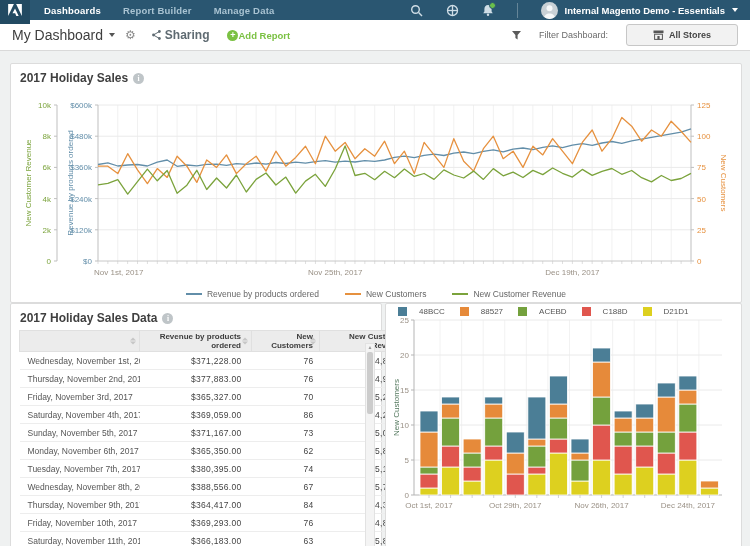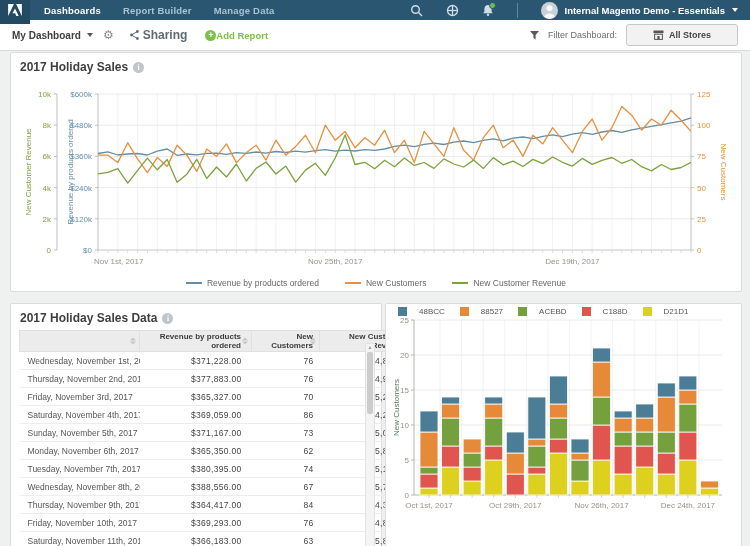--- a/index.html
+++ b/index.html
@@ -17,35 +17,35 @@
   .bell-dot{position:absolute;top:-2px;right:-2px;width:5px;height:5px;border-radius:50%;background:#6abf4b;border:1px solid #2a5671}
   .nav-divider{width:1px;height:15px;background:rgba(255,255,255,.28)}
   .account{display:flex;align-items:center;gap:7px;cursor:pointer}
   .avatar{width:17px;height:17px;border-radius:50%;background:#c9d1d6;overflow:hidden;display:flex;align-items:flex-end;justify-content:center}
   .account-label{font-size:9.5px;font-weight:bold;color:#fff}
   .caret{width:0;height:0;border-left:3.5px solid transparent;border-right:3.5px solid transparent;border-top:4px solid #fff}
 
   
   .toolbar{height:30px;background:#fff;border-bottom:1px solid #d9d9d9;display:flex;align-items:center;padding:0 12px}
   .tb-title-wrap{display:flex;align-items:center;gap:6px;cursor:pointer}
-  .tb-title{font-size:10px;font-weight:bold;color:#3e3e3e}
+  .tb-title{font-size:14px;font-weight:normal;color:#3e3e3e}
   .caret-dark{width:0;height:0;border-left:3.5px solid transparent;border-right:3.5px solid transparent;border-top:4px solid #555}
   .gear{font-size:12px;color:#8a8a8a;margin-left:10px;cursor:pointer;line-height:1}
   .gear::after{content:"\2699"}
   .sharing{display:flex;align-items:center;gap:4px;margin-left:16px;font-size:12px;font-weight:bold;color:#5f6b72;cursor:pointer}
   .add-report{display:flex;align-items:center;margin-left:18px;font-size:9.5px;font-weight:bold;color:#7bc143;cursor:pointer}
   .plus-circle{width:11px;height:11px;border-radius:50%;background:#7bc143;color:#fff;display:flex;align-items:center;justify-content:center;font-size:9px;font-weight:bold}
   .plus-circle::after{content:"+"}
-  .tb-right{margin-left:auto;display:flex;align-items:center;gap:9px}
+  .tb-right{margin-left:auto;display:flex;align-items:center;gap:18px}
   .filter-label{font-size:9px;color:#6b6b6b}
   .store-btn{display:flex;align-items:center;gap:5px;background:#f2f2f2;border:1px solid #c7c7c7;border-radius:3px;height:20px;padding:0 26px;font-size:9px;font-weight:bold;color:#454545;cursor:pointer}
 
   
   .card{position:absolute;background:#fff;border:1px solid #dcdcdc;border-radius:2px}
-  #card-sales{left:10px;top:52px;width:730px;height:238px}
+  #card-sales{left:10px;top:63px;width:730px;height:238px}
   #card-table{left:10px;top:303px;width:370px;height:260px}
   #card-coupons{left:385px;top:303px;width:355px;height:260px}
   .card-title{display:flex;align-items:center;gap:5px;padding:7px 9px 2px;font-size:12px;font-weight:bold;color:#3f3f3f}
   .info{width:11px;height:11px;border-radius:50%;background:#bfc5c8;color:#fff;display:inline-flex;align-items:center;justify-content:center;font-size:7.5px;font-weight:bold;cursor:pointer;flex:0 0 auto}
   .info::after{content:"i";font-family:"Liberation Serif","DejaVu Serif",serif}
 
   
   .line-legend{display:flex;justify-content:center;gap:26px;font-size:8.5px;color:#666;margin-top:-2px}
   .line-legend .item{display:flex;align-items:center;gap:5px}
   .line-swatch{width:16px;height:2px;display:inline-block}

